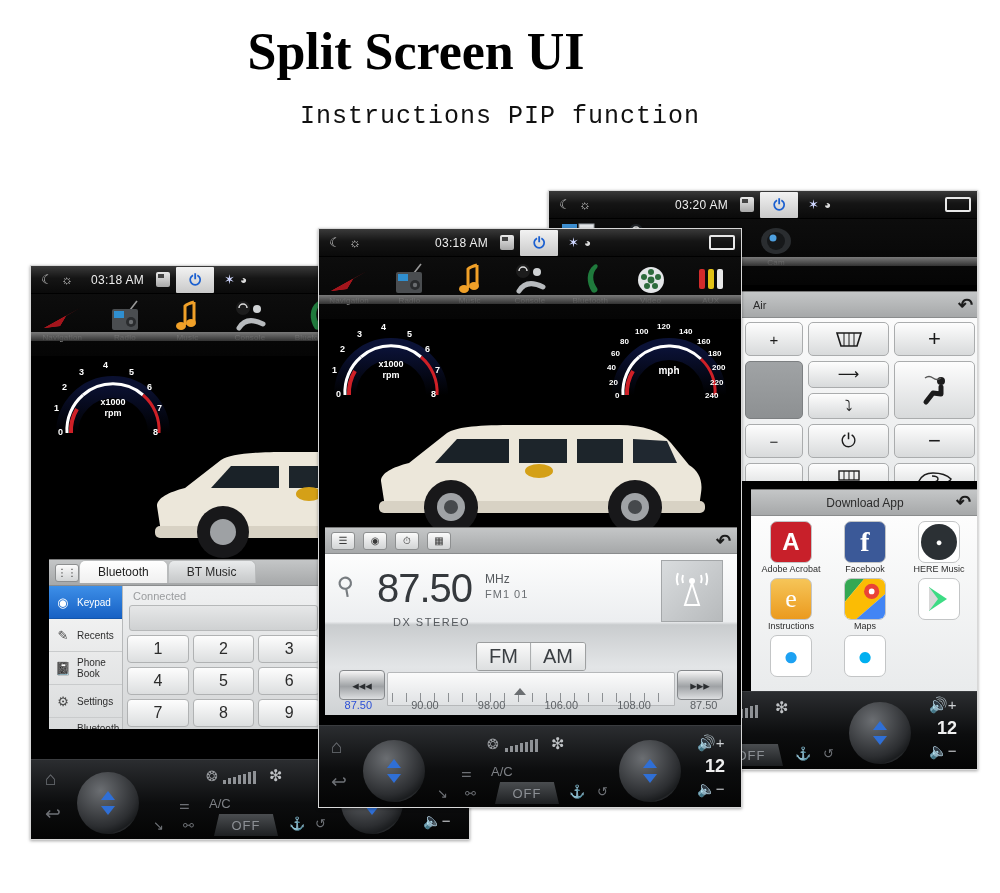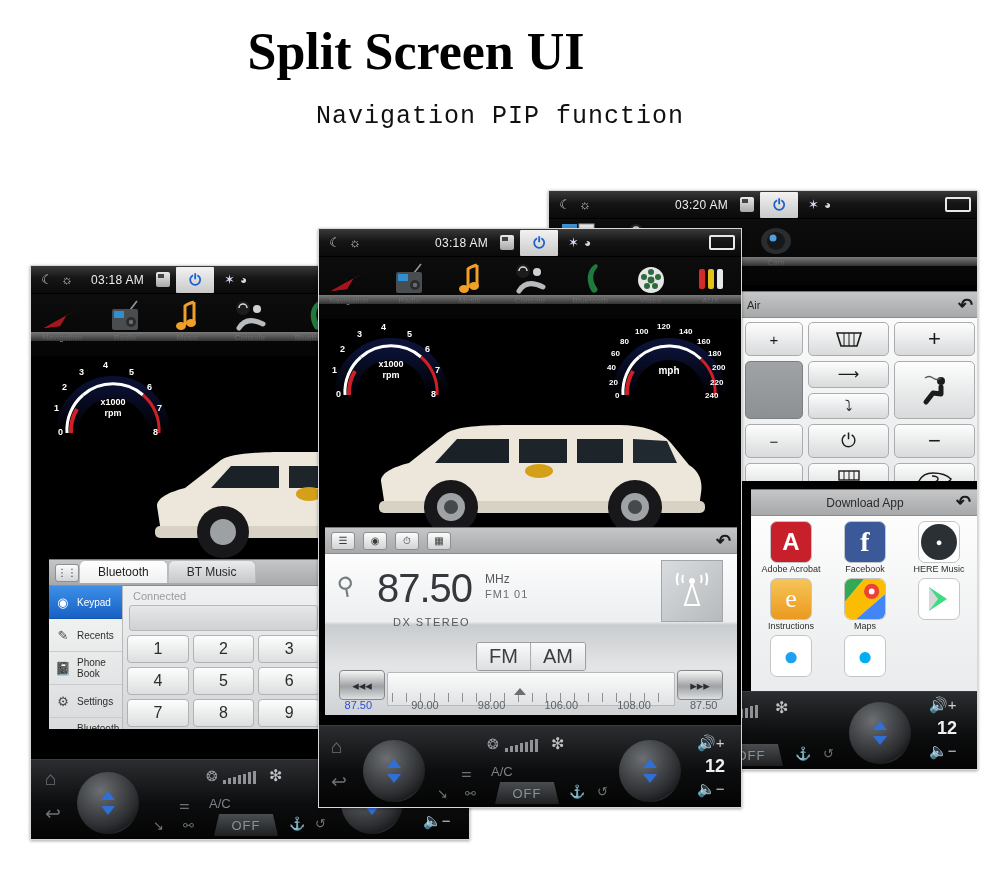--- a/index.html
+++ b/index.html
@@ -166,21 +166,21 @@
         font-size:13px; letter-spacing:1px;
         clip-path:polygon(8% 0,92% 0,100% 100%,0 100%); }
   .volnum { position:absolute; color:#f0f0f0; font-weight:bold; }
 </style>
 </head>
 <body>
 
 <div class="page">
 
   <div class="title">Split Screen UI</div>
-  <div class="subtitle">Navigation PIP function</div>
+  <div class="subtitle">Instructions PIP function</div>
 
   <div class="unit" id="u-left" style="left:30px; top:265px; width:440px; height:575px;">
     <div class="screen">
 
       <div class="statusbar">
         <span class="sb-ic">☾</span>
         <span class="sb-ic">☼</span>
         <span class="sb-time">03:18 AM</span>
         <span class="sb-sd"></span>
         <span class="sb-pwr">⏻</span>
@@ -458,21 +458,21 @@
                 </svg>
             </div>
             <div class="lbl">Cam</div>
           </div>
         </div>
         <div class="shelf"></div>
       </div>
 
       <div class="panel" style="left:192px; top:100px; width:238px; height:190px;">
         <div class="panel-head">
-          <span style="">Air</span>
+          <span style="margin-left:6px;">Air</span>
           <span class="backarrow">↶</span>
         </div>
         <div class="clim-grid" style="display:grid; grid-template-columns:58px 1fr 1fr; grid-template-rows:34px 58px 34px 30px; gap:5px;">
           <div class="cbtn">+</div>
           <div class="cbtn">
             <svg width="30" height="20" viewBox="0 0 30 20">
                 <path d="M3 4 L27 4 L23 17 L7 17 Z" fill="none" stroke="#1c1c1c" stroke-width="1.6"></path>
                 <line x1="10" y1="4" x2="10" y2="17" stroke="#1c1c1c"></line>
                 <line x1="15" y1="4" x2="15" y2="17" stroke="#1c1c1c"></line>
                 <line x1="20" y1="4" x2="20" y2="17" stroke="#1c1c1c"></line>

